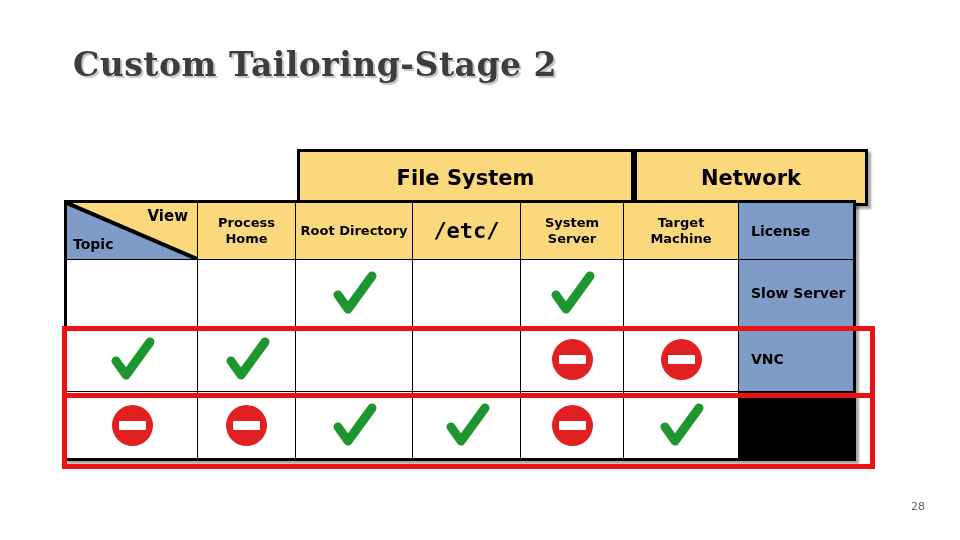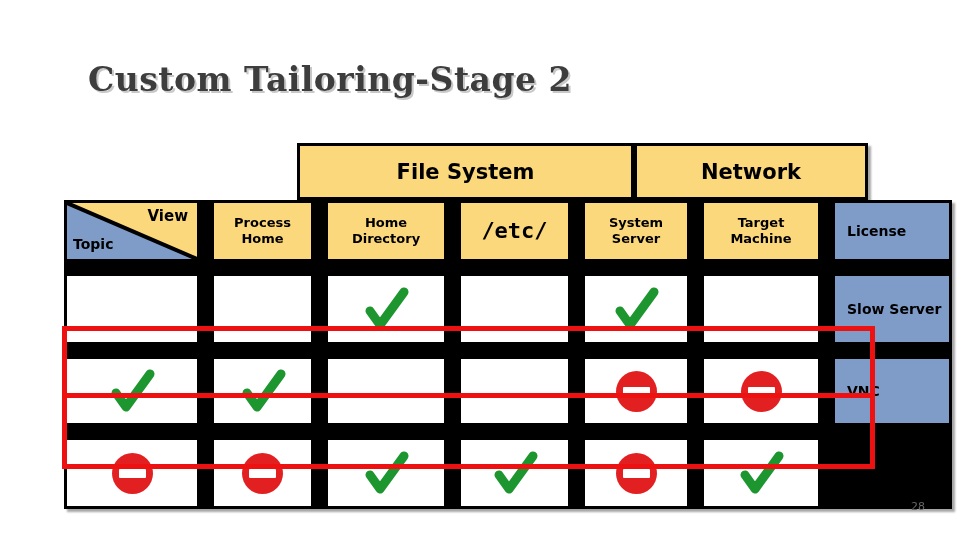--- a/index.html
+++ b/index.html
@@ -2,42 +2,42 @@
 <html style="--header_yellow: #fcd87c; --row_label_blue: #7f9cc9; --check_green: #1e9630; --no_entry_red: #e32021; --highlight_red: #ee1111; --border_black: #000000; --title_gray: #3d3d3d;"><head>
 <meta charset="utf-8">
 <style>
   html,body{margin:0;padding:0;}
   body{
     width:960px;height:540px;position:relative;overflow:hidden;
     background:#ffffff;font-family:"DejaVu Sans",sans-serif;
   }
   
   .slide-title{
-    position:absolute;left:72px;top:44px;margin:16px;
+    position:absolute;left:72px;top:44px;margin:1px;
     font-family:"DejaVu Serif",serif;font-weight:bold;font-size:33px;
     color:var(--title_gray,#3d3d3d);letter-spacing:.5px;
     text-shadow:2px 2px 0 #c8c8c8;
   }
   
   .grp{
-    position:absolute;top:143px;height:57px;box-sizing:border-box;
+    position:absolute;top:149px;height:57px;box-sizing:border-box;
     background:var(--header_yellow,#fcd87c);border:3px solid var(--border_black,#000);
     display:flex;align-items:center;justify-content:center;
     font-weight:bold;font-size:21px;color:#000;
     box-shadow:3px 3px 2px rgba(0,0,0,.35);
   }
   #grp-filesystem{left:297px;width:337px;}
   #grp-network{left:634px;width:234px;}
   
   .tbl{
     position:absolute;left:64px;top:200px;
     display:grid;
     grid-template-columns:130px 97px 116px 107px 102px 114px 114px;
     grid-template-rows:56px 66px 64px 66px;
-    gap:17px;background:var(--border_black,#000);
+    gap:1px;background:var(--border_black,#000);
     border:3px solid var(--border_black,#000);
     box-shadow:3px 3px 2px rgba(0,0,0,.35);
   }
   .cell{display:flex;align-items:center;justify-content:center;box-sizing:border-box;}
   .hdr{
     background:var(--header_yellow,#fcd87c);font-weight:bold;font-size:13px;
     text-align:center;line-height:1.2;color:#000;padding:2px;
   }
   .hdr.mono{font-family:"DejaVu Sans Mono",monospace;font-size:22px;}
   .lbl{
@@ -87,21 +87,21 @@
 <div class="tbl" id="matrix-table">
   <div class="cell corner">
     <svg viewBox="0 0 100 100" preserveAspectRatio="none">
       <polygon points="0,0 100,0 100,100" fill="#fcd87c"></polygon>
       <line x1="0" y1="0" x2="100" y2="100" stroke="#000" stroke-width="4" vector-effect="non-scaling-stroke"></line>
     </svg>
     <span class="view-lbl">View</span>
     <span class="topic-lbl">Topic</span>
   </div>
   <div class="cell hdr">Process Home</div>
-  <div class="cell hdr">Home Directory</div>
+  <div class="cell hdr">Root Directory</div>
   <div class="cell hdr mono">/etc/</div>
   <div class="cell hdr">System Server</div>
   <div class="cell hdr">Target Machine</div>
 
 <div class="cell lbl">License</div>
     <div class="cell data"></div>
     <div class="cell data"></div>
     <div class="cell data">
       <svg width="46" height="44" viewBox="0 0 46 44">
         <path d="M7 24 L17 38 L41 5" fill="none" stroke="#1e9630" stroke-width="9" stroke-linecap="round" stroke-linejoin="round"></path>

